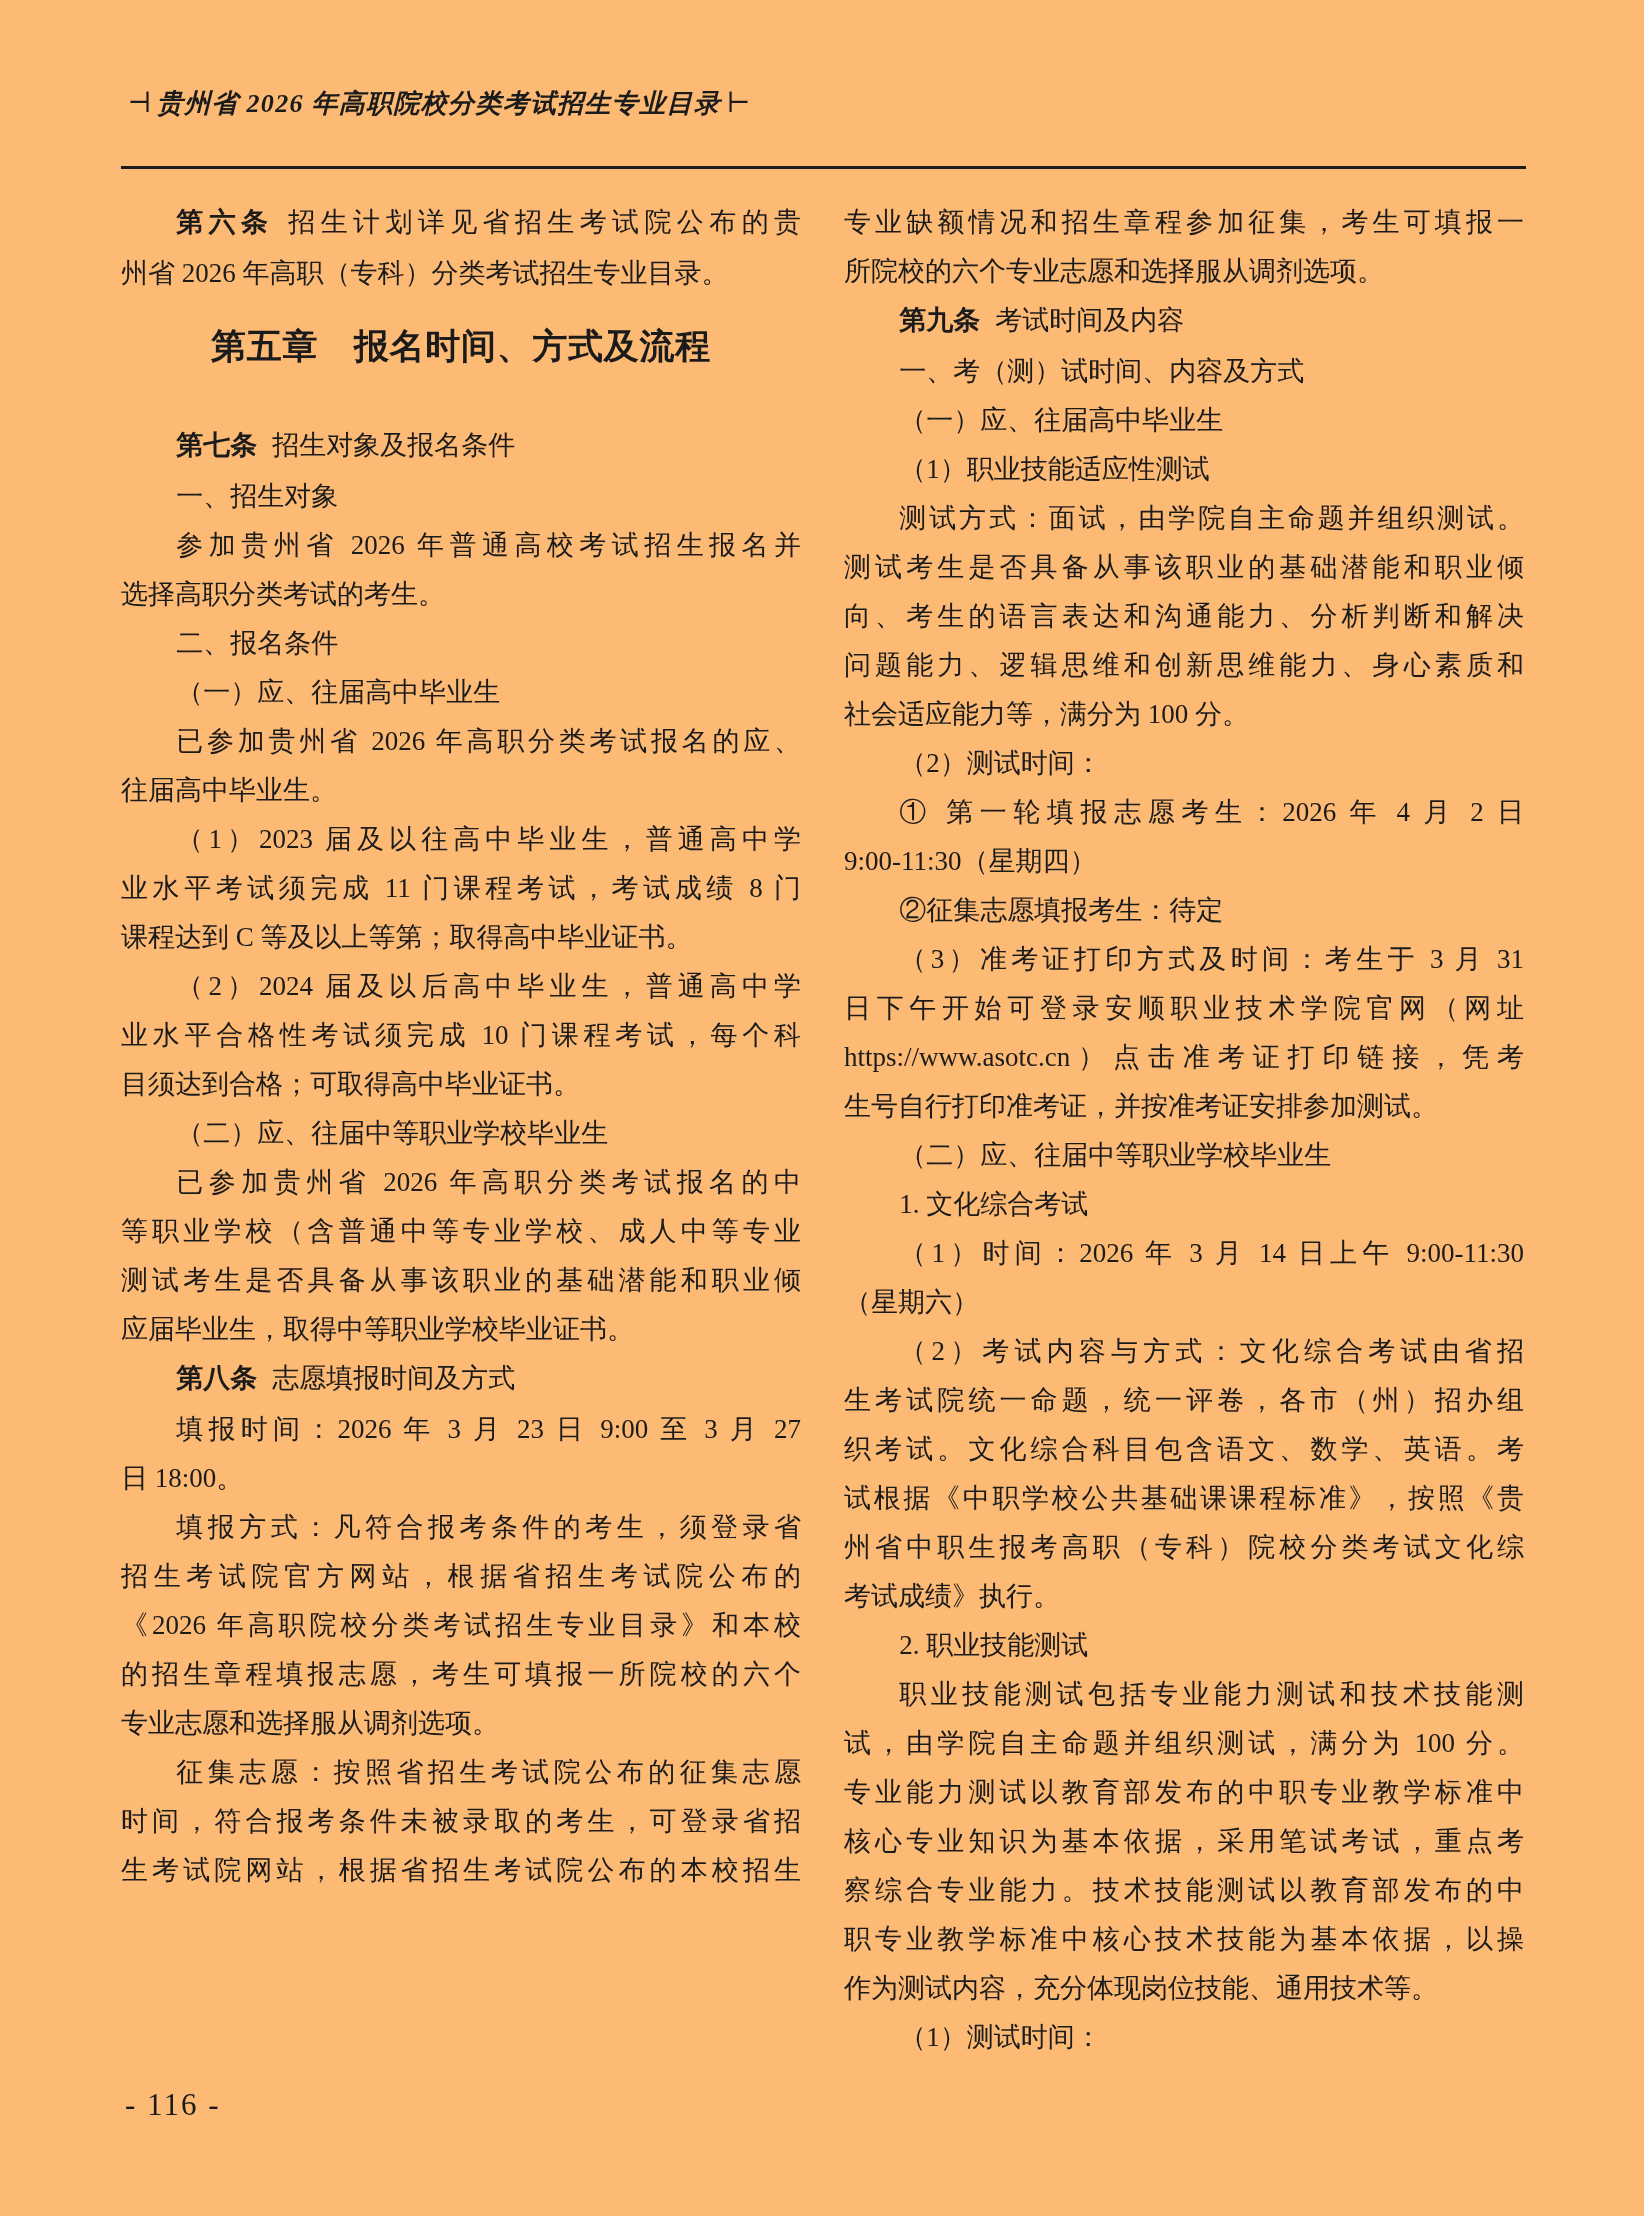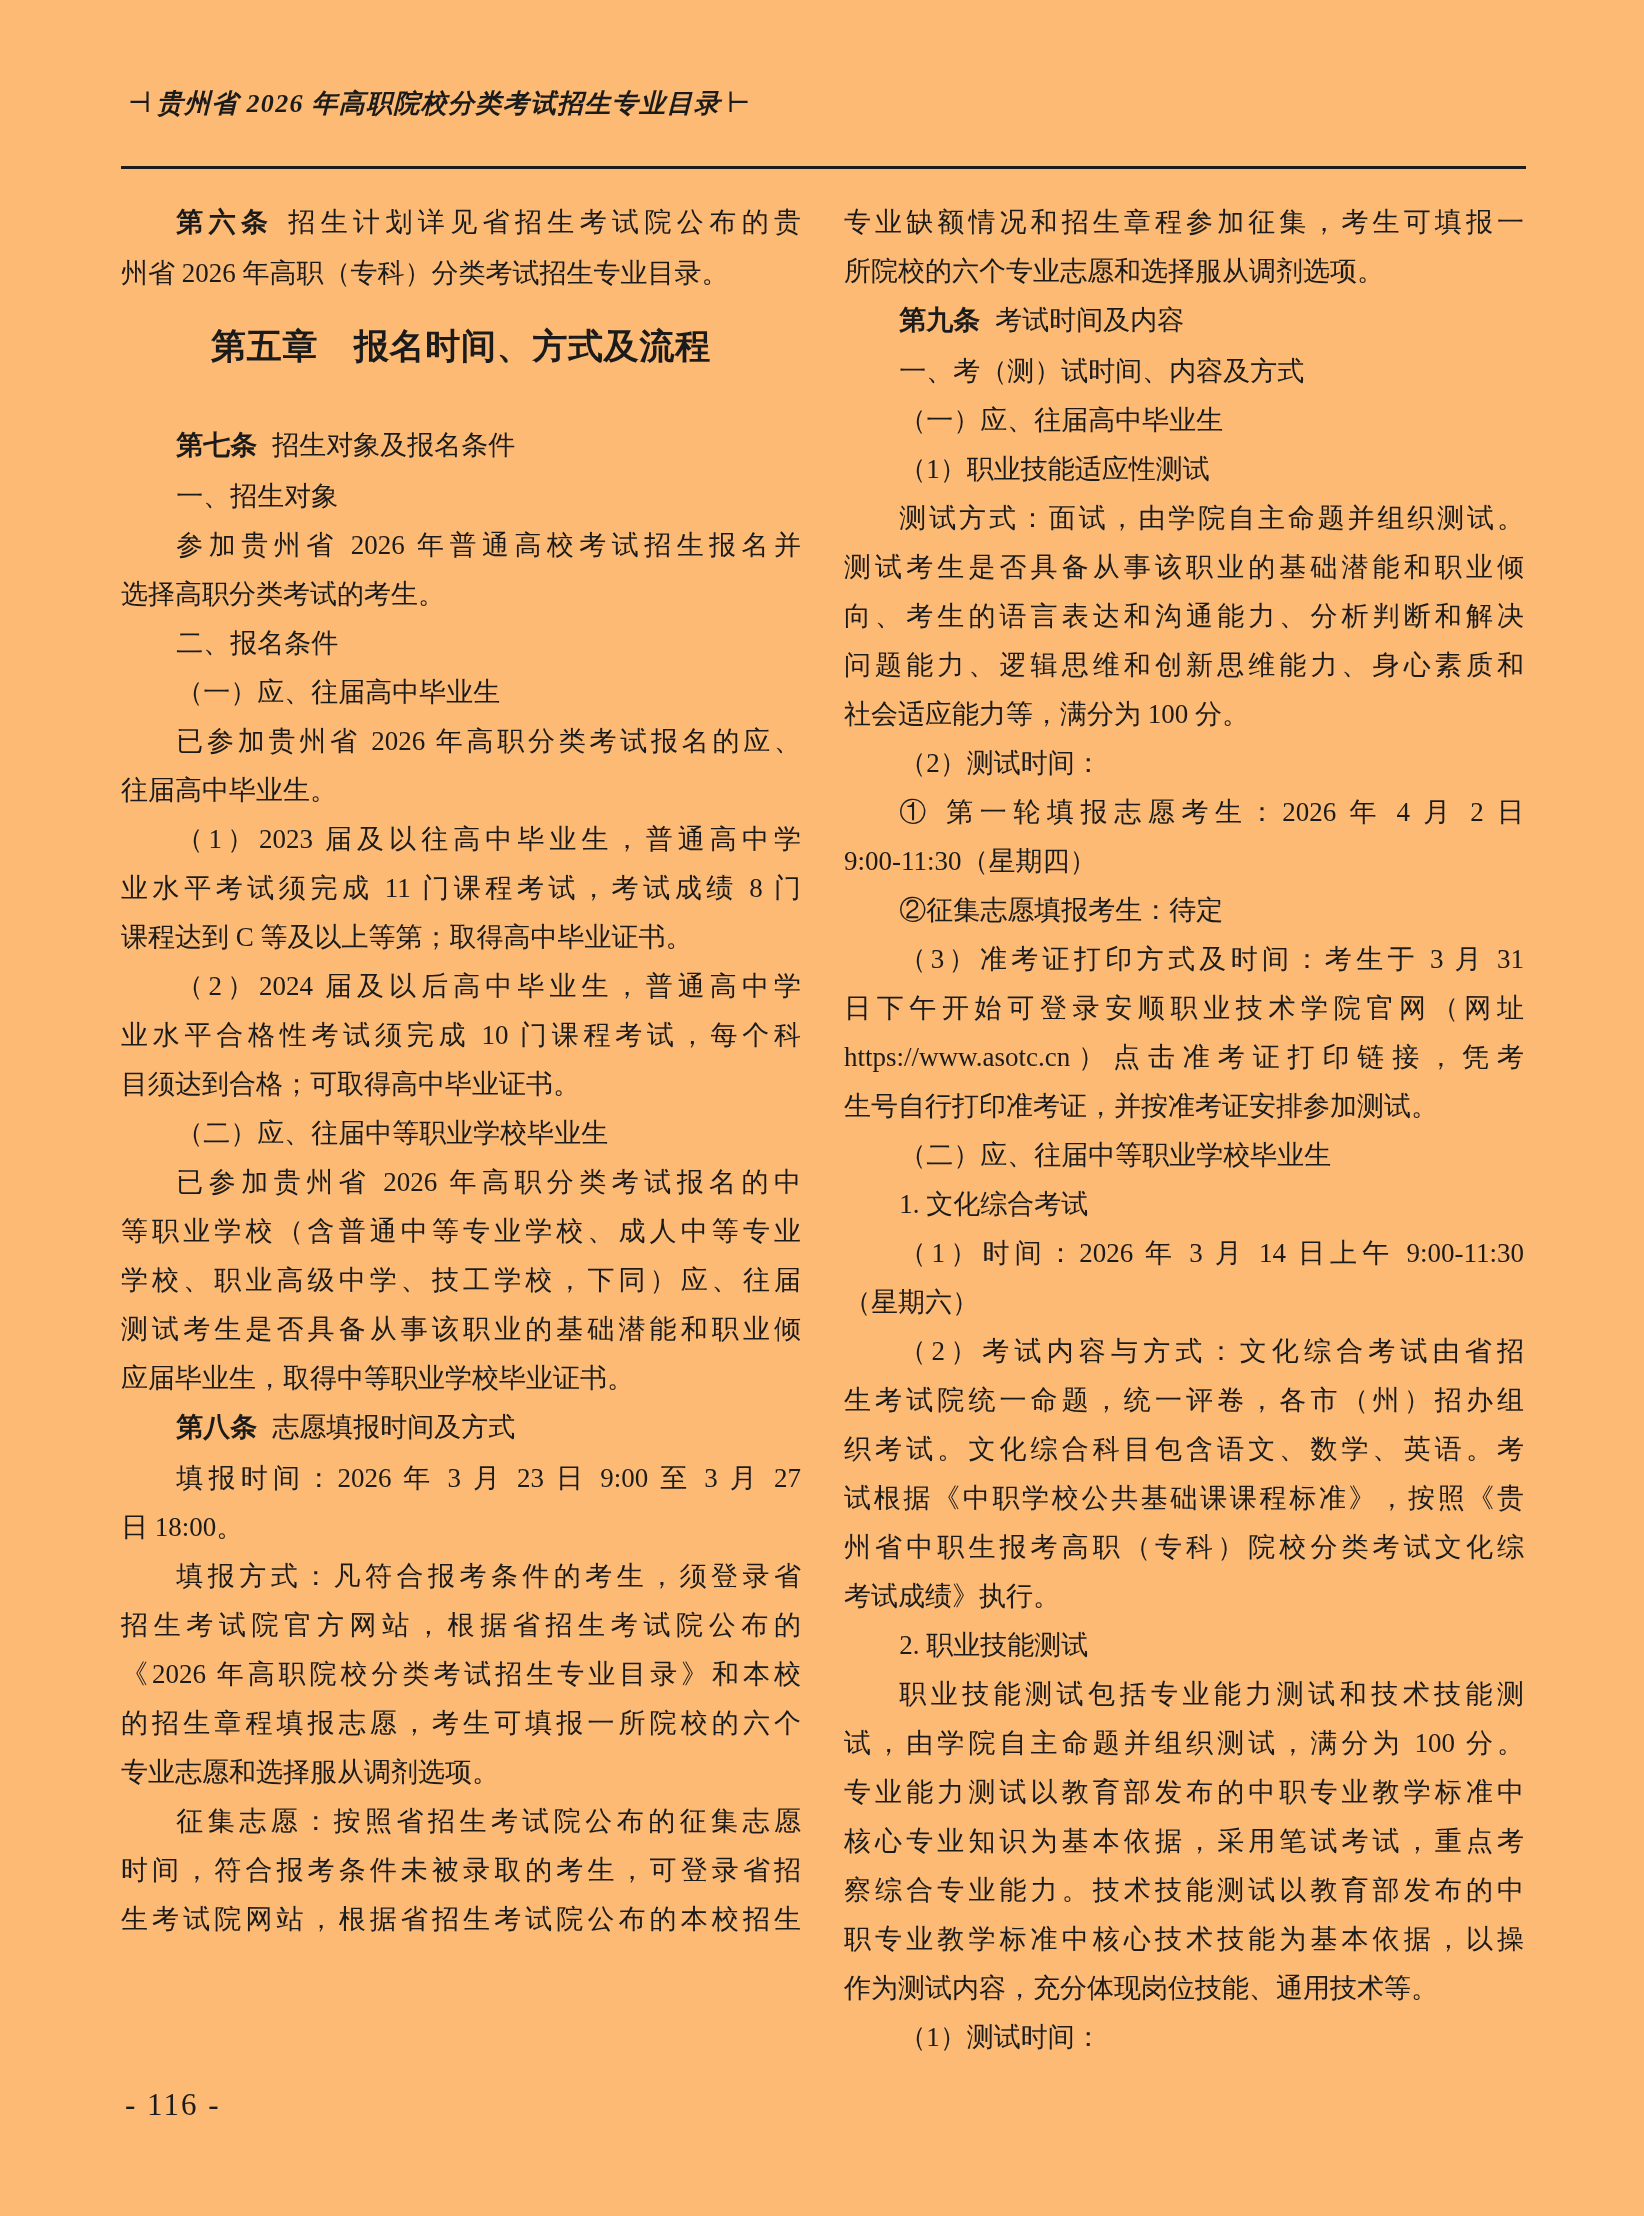--- a/index.html
+++ b/index.html
@@ -80,21 +80,20 @@
       <div class="line plain">往届高中毕业生。</div>
       <div class="line indent fill">（1）2023 届及以往高中毕业生，普通高中学</div>
       <div class="line plain fill">业水平考试须完成 11 门课程考试，考试成绩 8 门</div>
       <div class="line plain">课程达到 C 等及以上等第；取得高中毕业证书。</div>
       <div class="line indent fill">（2）2024 届及以后高中毕业生，普通高中学</div>
       <div class="line plain fill">业水平合格性考试须完成 10 门课程考试，每个科</div>
       <div class="line plain">目须达到合格；可取得高中毕业证书。</div>
       <div class="line indent">（二）应、往届中等职业学校毕业生</div>
       <div class="line indent fill">已参加贵州省 2026 年高职分类考试报名的中</div>
       <div class="line plain fill">等职业学校（含普通中等专业学校、成人中等专业</div>
-      <div class="line plain fill">学校、职业高级中学、技工学校，下同）应、往届</div>
       <div class="line plain fill">测试考生是否具备从事该职业的基础潜能和职业倾</div>
       <div class="line plain">应届毕业生，取得中等职业学校毕业证书。</div>
       <div class="line lead"><span class="lead-bold">第八条</span><span>志愿填报时间及方式</span></div>
       <div class="line indent fill">填报时间：2026 年 3 月 23 日 9:00 至 3 月 27</div>
       <div class="line plain">日 18:00。</div>
       <div class="line indent fill">填报方式：凡符合报考条件的考生，须登录省</div>
       <div class="line plain fill">招生考试院官方网站，根据省招生考试院公布的</div>
       <div class="line plain fill">《2026 年高职院校分类考试招生专业目录》和本校</div>
       <div class="line plain fill">的招生章程填报志愿，考生可填报一所院校的六个</div>
       <div class="line plain">专业志愿和选择服从调剂选项。</div>

